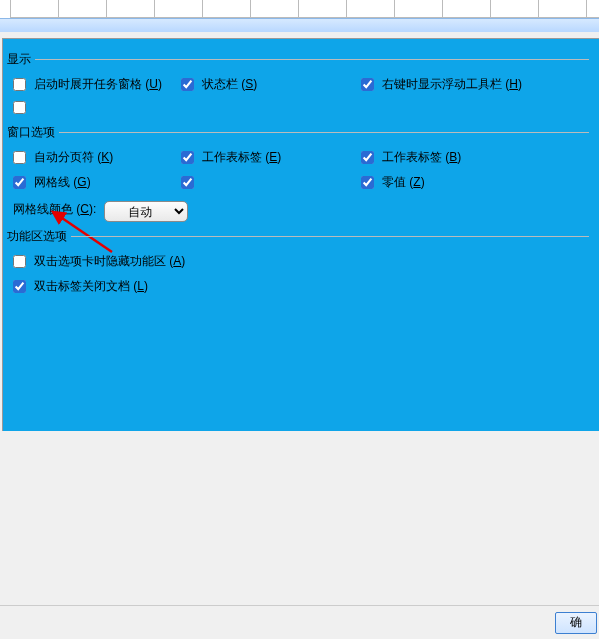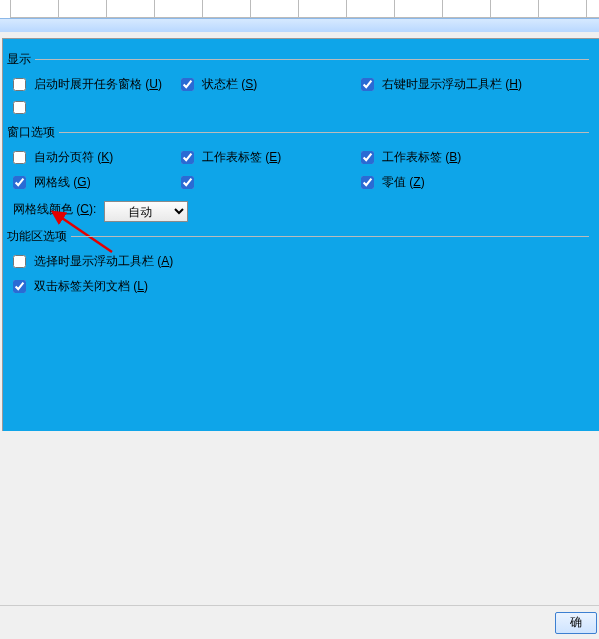--- a/index.html
+++ b/index.html
@@ -85,21 +85,21 @@
     .row-inline {
       display: flex;
       align-items: flex-start;
       gap: 8px;
       padding: 6px 0 0 6px;
     }
     .combo {
       width: 84px;
       height: 21px;
       border: 1px solid #8a8a8a;
-      border-radius: 0;
+      border-radius: 5px;
       background: linear-gradient(#fdfdfd, #e9e9e9);
       font-family: inherit;
       font-size: 12px;
       padding: 0 4px;
       text-align: center;
     }
     .vlist {
       display: flex;
       flex-direction: column;
       gap: 8px;
@@ -217,21 +217,21 @@
   </div>
 
   <div class="group">
     <div class="group-title-row">
       <span class="group-title">功能区选项</span>
       <span class="group-line"></span>
     </div>
     <div class="vlist">
       <label class="cb">
         <input type="checkbox" style="">
-        <span><span>选择时显示浮动工具栏 (</span><span class="u">A</span><span>)</span></span>
+        <span><span>双击选项卡时隐藏功能区 (</span><span class="u">A</span><span>)</span></span>
       </label>
       <label class="cb">
         <input type="checkbox" checked="" style="">
         <span><span>双击标签关闭文档 (</span><span class="u">L</span><span>)</span></span>
       </label>
     </div>
   </div>
 
 </div>
 

